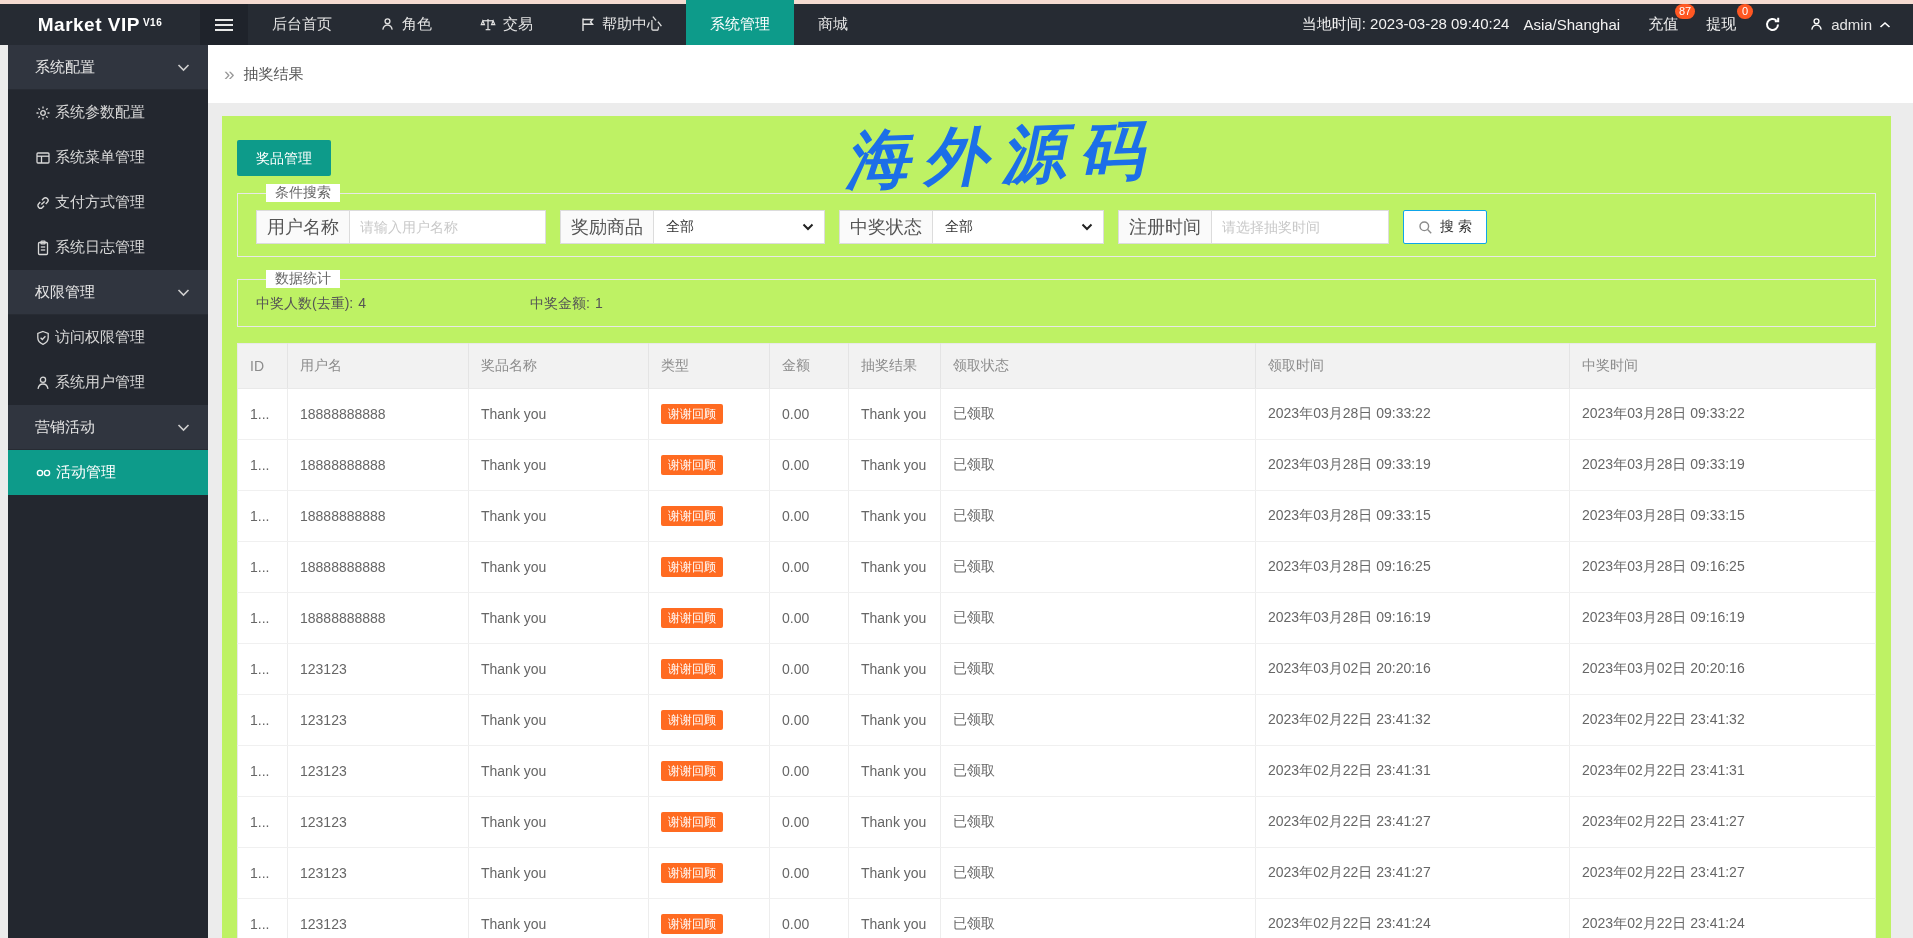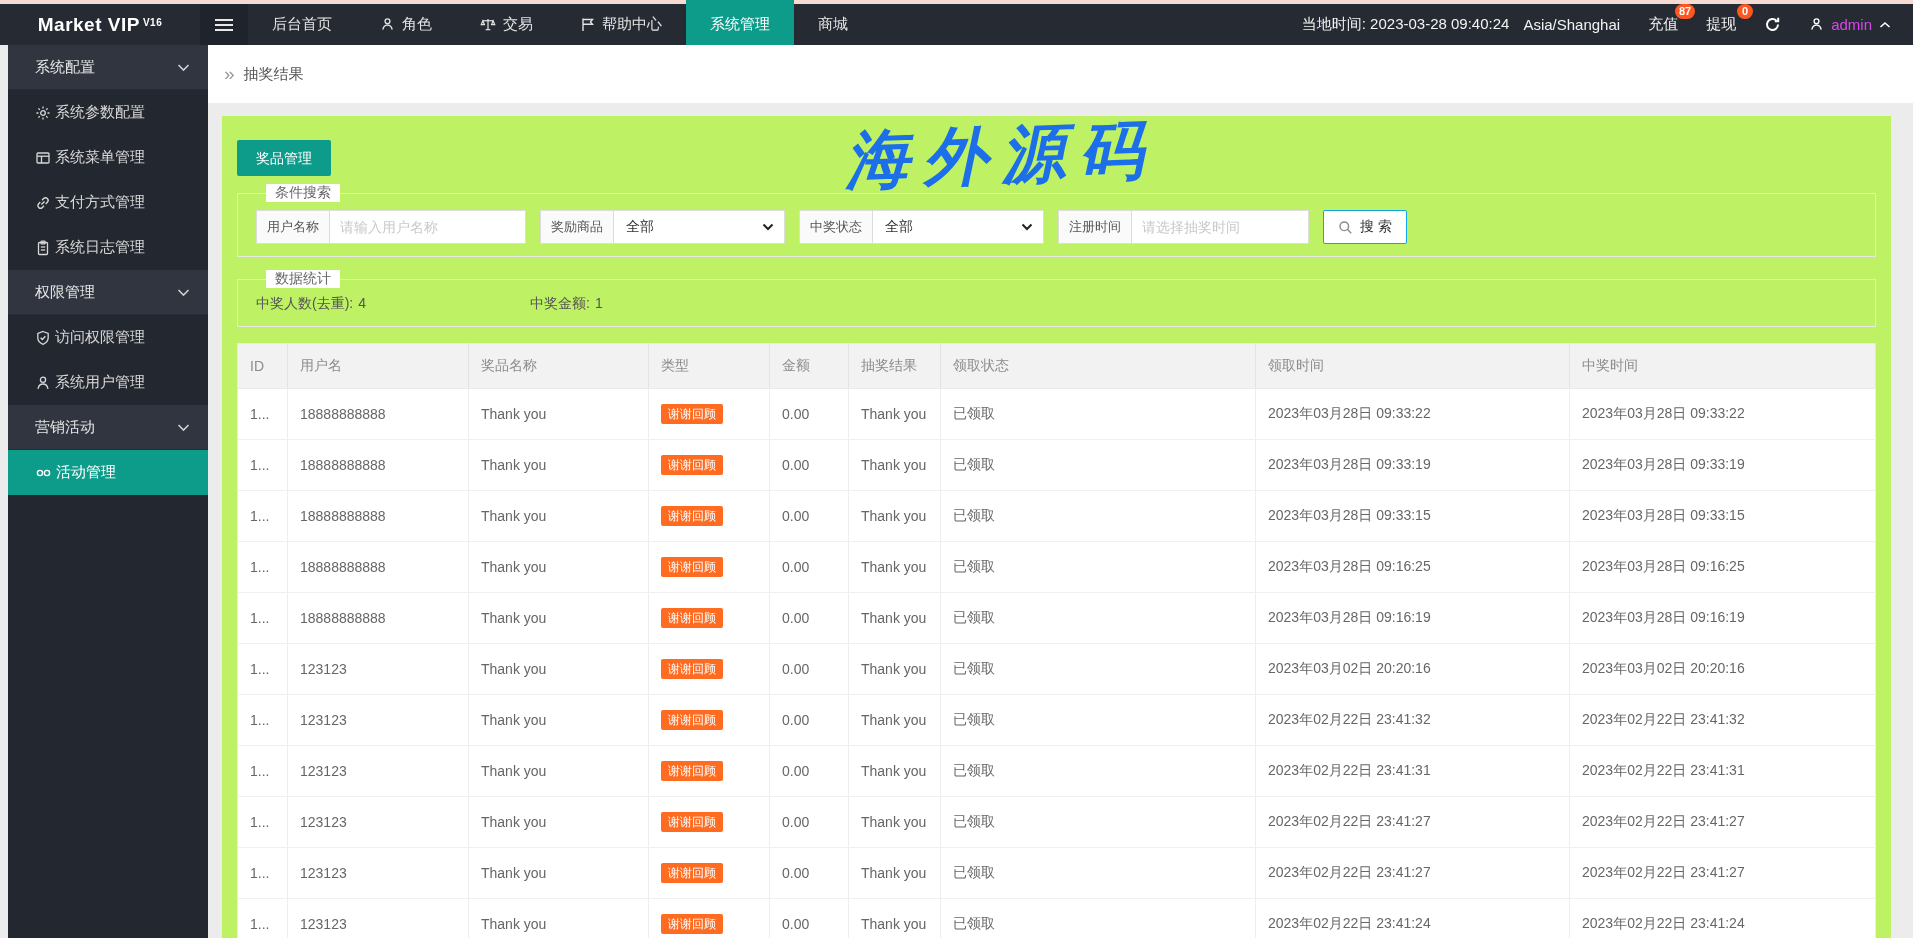--- a/index.html
+++ b/index.html
@@ -27,24 +27,24 @@
     display:flex; align-items:center; gap:7px; padding:0 24px; cursor:pointer; color:#e3e3e3;
   }
   .nav-item.active { background:#0d9b8a; color:#fff; margin-top:-4px; padding-top:4px; }
   .tb-spacer { flex:1; }
   .tb-right { display:flex; align-items:center; gap:28px; padding-right:22px; }
   .tb-time { display:flex; gap:14px; align-items:center; color:#f2f2f2; }
   .tb-badge-item { position:relative; cursor:pointer; color:#f2f2f2; }
   .notif-badge {
     position:absolute; top:-11px; right:-17px; background:#ff5722; color:#fff;
     font-size:11px; line-height:15px; min-width:16px; text-align:center;
-    border-radius:9px; padding:0 4px;font-weight:bold;
+    border-radius:9px; padding:0 4px;
   }
   .tb-icon-btn { display:flex; align-items:center; cursor:pointer; }
-  .tb-user { display:flex; align-items:center; gap:7px; cursor:pointer; color:#d946ef; }
+  .tb-user { display:flex; align-items:center; gap:7px; cursor:pointer; color:#e5e5e5; }
   svg.ic { display:block; }
   
   .sidebar {
     position:absolute; left:8px; top:45px; bottom:0; width:200px; background:#23272f;
   }
   .sb-group-header {
     height:45px; background:#30353f; color:#e6e6e6; font-size:15px;
     display:flex; align-items:center; padding:0 18px 0 27px; cursor:pointer;
     border-bottom:1px solid rgba(0,0,0,.18);
   }
@@ -77,21 +77,21 @@
   }
   
   .fset { border:1px solid #e8e8e8; position:relative; margin-top:17px; }
   .fset-legend {
     position:absolute; top:-10px; left:28px; background:#fff; padding:0 9px;
     font-size:14px; color:#666;
   }
   .fset-search .fset-body { padding:16px 12px 12px 18px; display:flex; align-items:center; gap:14px; }
   .inp-group { display:flex; align-items:stretch; height:34px; }
   .inp-addon {
-    background:#fafafa; border:1px solid #dcdcdc; color:#555; font-size:13px;
+    background:#fafafa; border:1px solid #dcdcdc; color:#555; font-size:18px;
     display:flex; align-items:center; padding:0 10px; white-space:nowrap;
   }
   .inp-group input {
     border:1px solid #dcdcdc; margin-left:-1px; height:34px; padding:0 10px;
     font-size:14px; color:#333; outline:none; font-family:inherit;
   }
   .inp-group input::placeholder { color:#c9c9c9; }
   .sel {
     border:1px solid #dcdcdc; margin-left:-1px; background:#fff; width:172px;
     display:flex; align-items:center; padding:0 12px; font-size:14px; color:#333;

